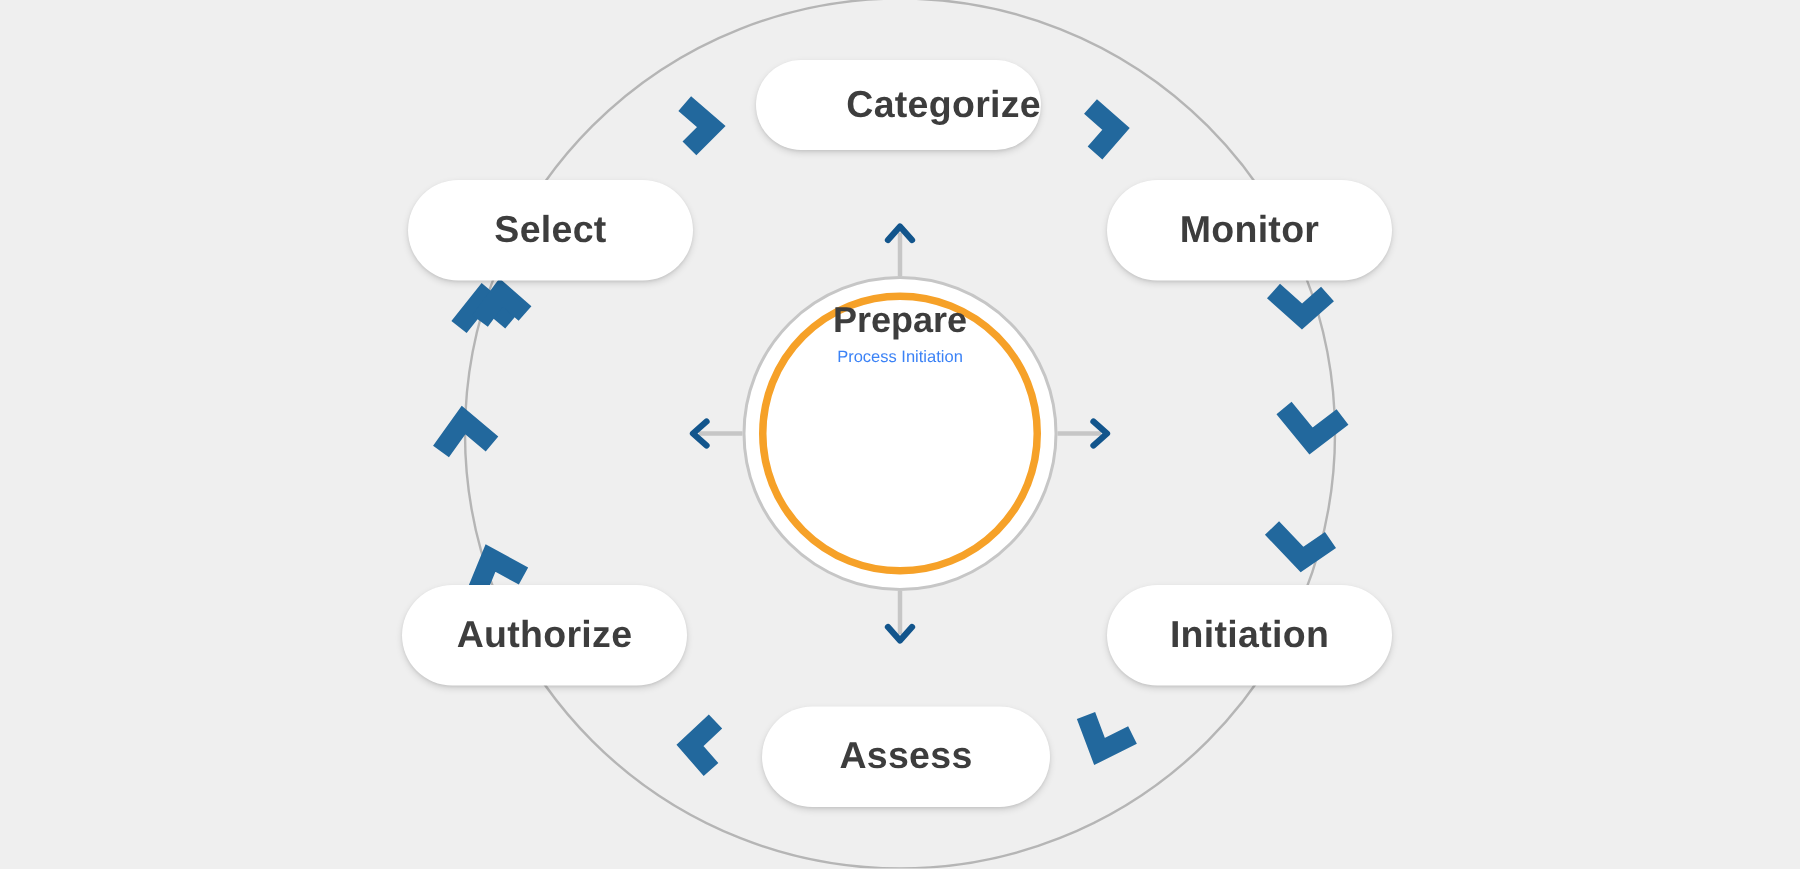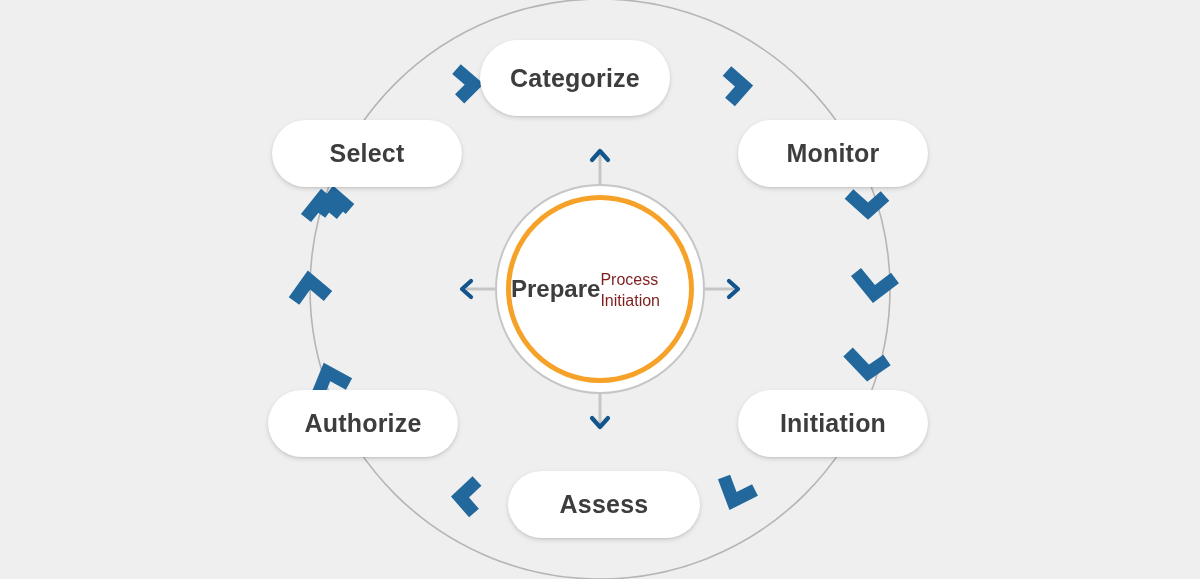--- a/index.html
+++ b/index.html
@@ -34,21 +34,21 @@
     display: flex;
     align-items: center;
     justify-content: center;
     color: #3d3d3d;
     font-weight: bold;
     font-size: 25px;
     letter-spacing: 0.2px;
     box-sizing: border-box;
     z-index: 5;
   }
-  .node-categorize { left: 480px; top: 40px;  width: 190px; height: 76px; }
+  .node-categorize { left: 504px; top: 40px;  width: 190px; height: 60px; justify-content: flex-end; }
   .node-select     { left: 738px; top: 120px; width: 190px; height: 67px; }
   .node-implement  { left: 738px; top: 390px; width: 190px; height: 67px; }
   .node-assess     { left: 508px; top: 471px; width: 192px; height: 67px; text-align: right; }
   .node-authorize  { left: 268px; top: 390px; width: 190px; height: 67px; }
   .node-monitor    { left: 272px; top: 120px; width: 190px; height: 67px; }
 
   
   .hub {
     position: absolute;
     left: 495px;
@@ -65,33 +65,33 @@
     position: absolute;
     left: 9px;
     top: 9px;
     right: 9px;
     bottom: 9px;
     border-radius: 50%;
     background: #ffffff;
     border: 5px solid #f6a128;
     box-sizing: border-box;
     display: flex;
-    flex-direction: row;
+    flex-direction: column;
     align-items: center;
     justify-content: flex-start;
   }
   .hub-title {
     color: #3d3d3d;
     font-weight: bold;
     font-size: 24px;
     line-height: 1.15;
   }
   .hub-sub {
-    color: #7f1d1d;
-    font-size: 16px;
+    color: #3b82f6;
+    font-size: 11px;
     line-height: 1.3;
     margin-top: 3px;
   }
 </style>
 </head>
 <body>
 
 <div id="stage">
 
   <svg id="ring-svg" viewBox="0 0 1200 579">

